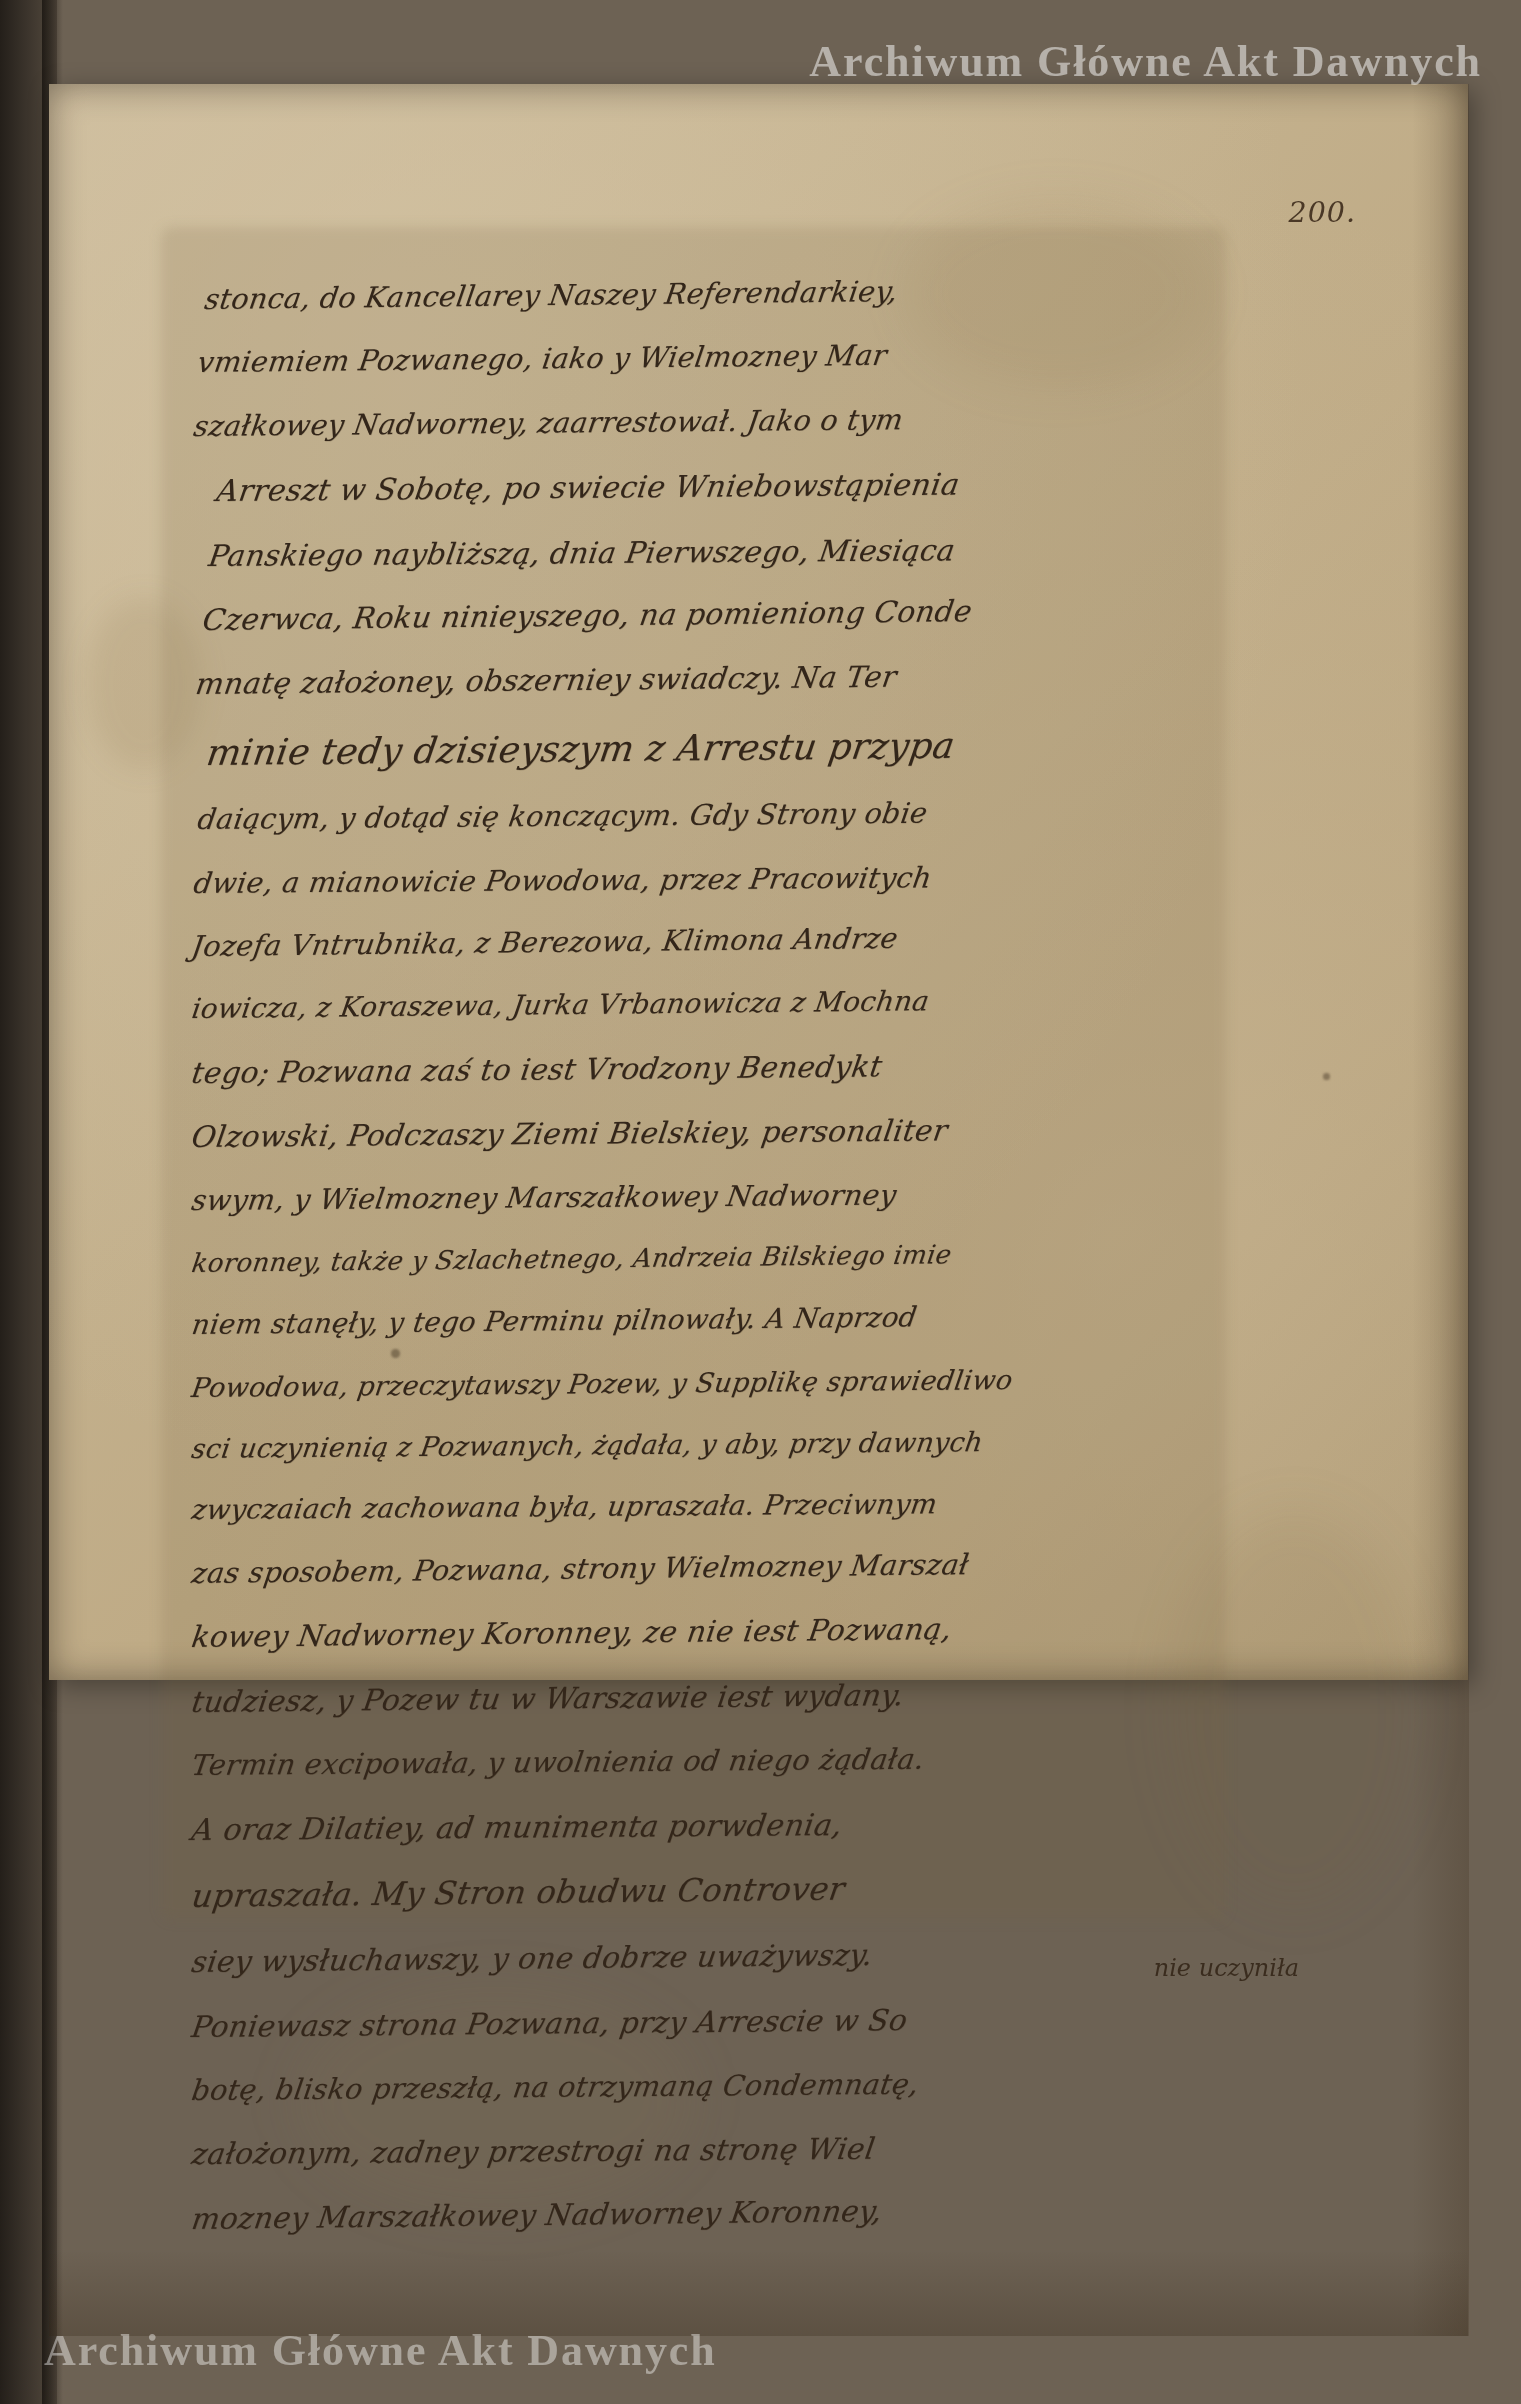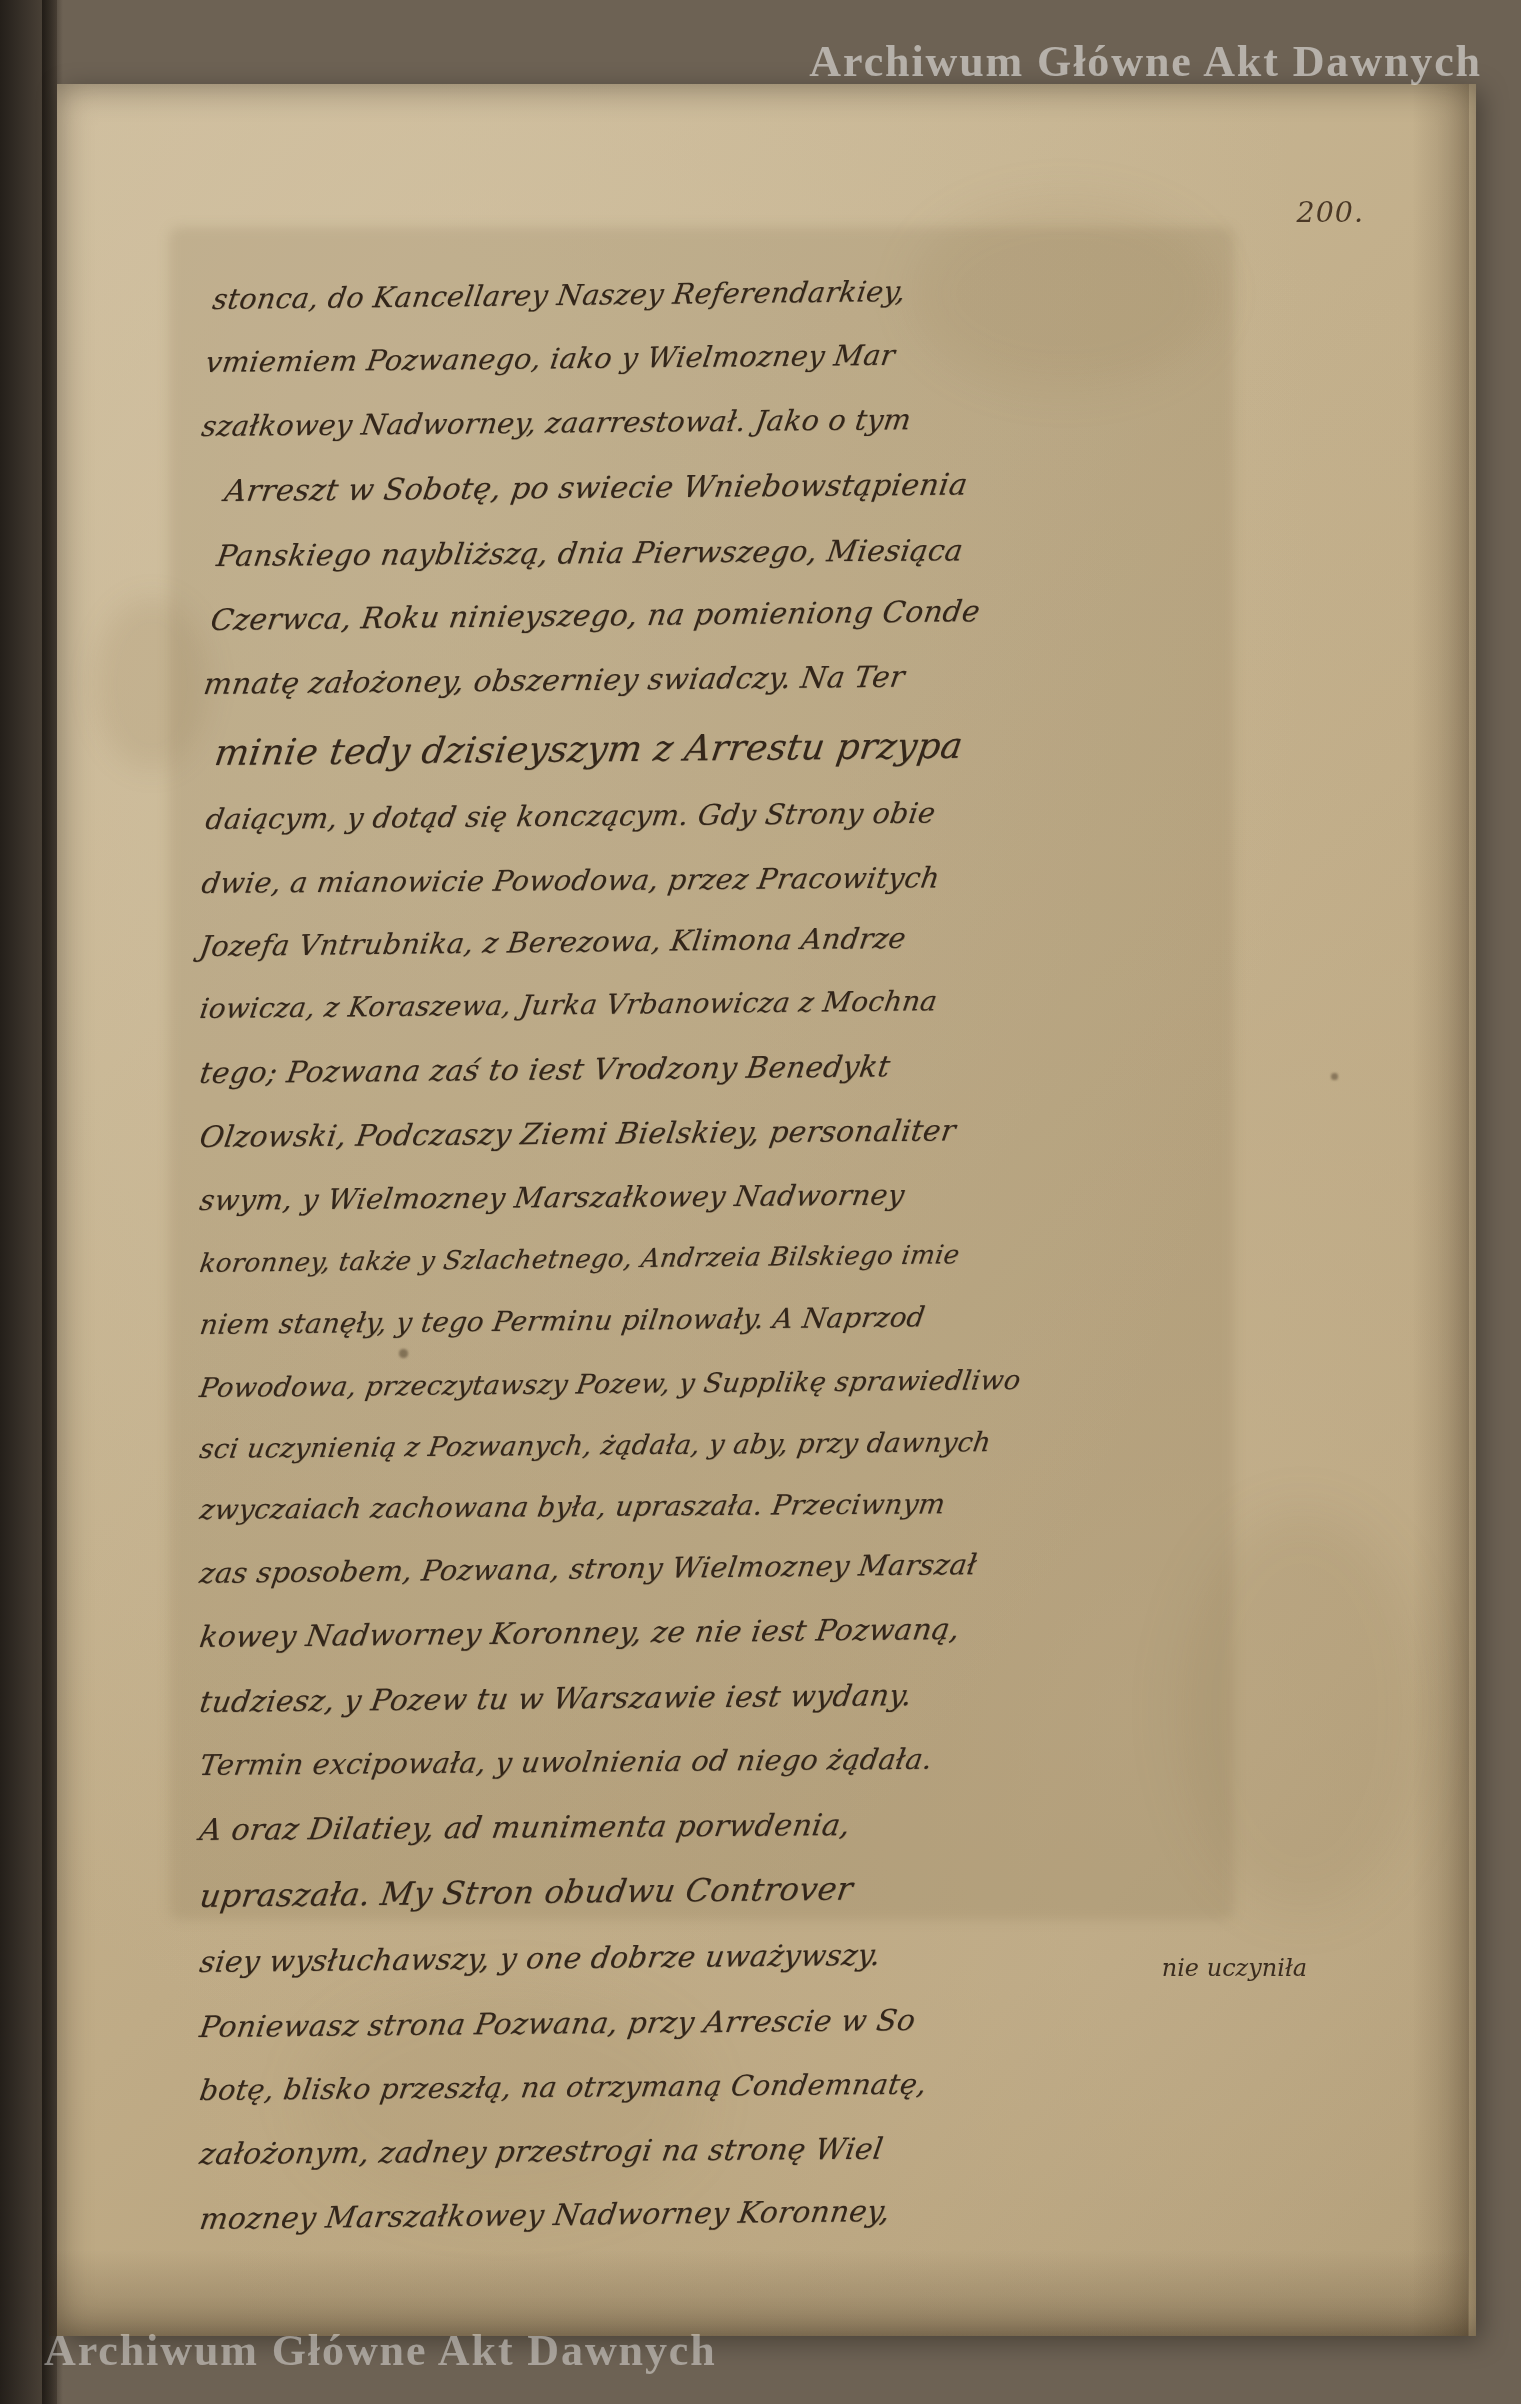--- a/index.html
+++ b/index.html
@@ -35,27 +35,26 @@
     width: 21px; height: 2404px;
     background: linear-gradient(to right, rgba(20,16,12,0.75), rgba(20,16,12,0.0));
   }
 
   
   #leaf {
     position: absolute;
     left: 49px;
     top: 84px;
     width: 1419px;
-    height: 2252px;
+    height: 1596px;
     background:
       radial-gradient(ellipse at 25% 18%, rgba(214,198,167,0.55) 0%, rgba(214,198,167,0) 60%),
       radial-gradient(ellipse at 75% 72%, rgba(206,188,155,0.45) 0%, rgba(206,188,155,0) 65%),
       linear-gradient(135deg, #cdbc9c 0%, #c6b491 28%, #bfab86 55%, #b7a27c 78%, #ab9670 100%);
     box-shadow: 0 0 34px rgba(20,14,8,0.45) inset, 5.7px 5.7px 25px rgba(0,0,0,0.35);
-    margin-left: 8px;
   }
   
   .stain {
     position: absolute;
     border-radius: 50%;
     pointer-events: none;
   }
 
   
   #textblock-shade {

